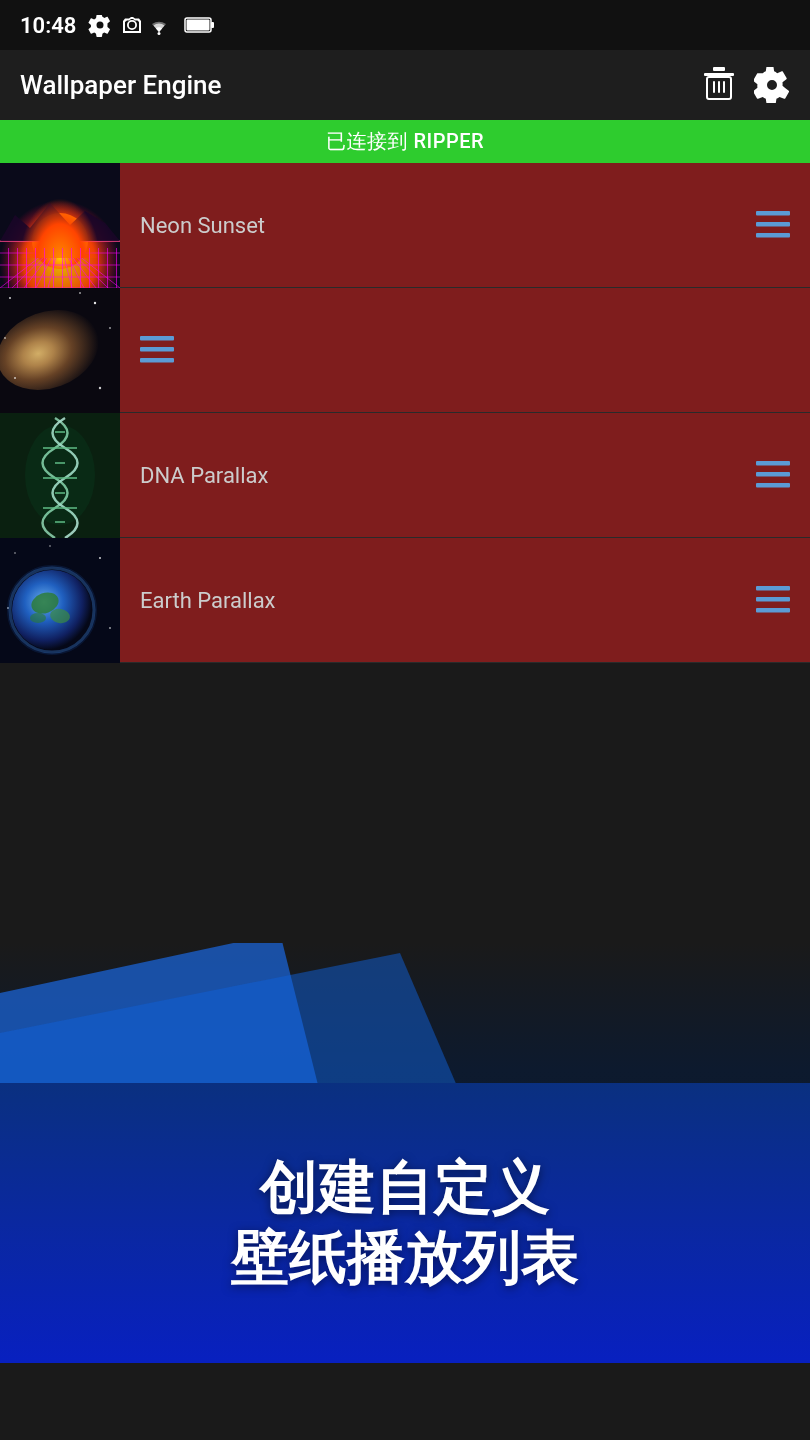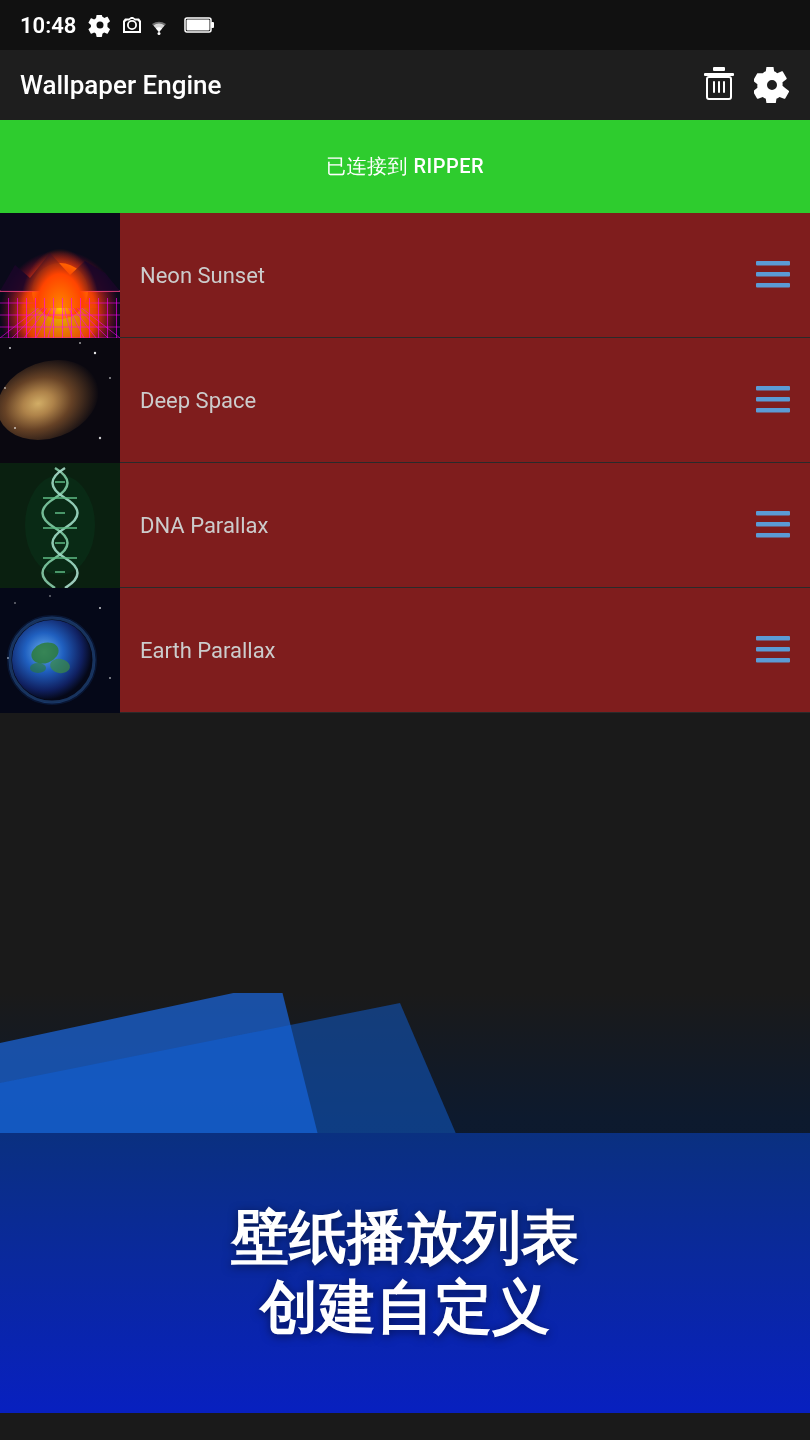--- a/index.html
+++ b/index.html
@@ -68,21 +68,21 @@
       color: #ffffff;
       display: flex;
       align-items: center;
       justify-content: center;
     }
 
     
     .connection-banner {
       background-color: #2ecc2e;
       text-align: center;
-      padding: 33px;
+      padding: 8px;
       font-size: 20px;
       font-weight: 500;
       color: #ffffff;
       letter-spacing: 0.5px;
     }
 
     
     .wallpaper-list {
       background-color: #1e1e1e;
     }
@@ -352,23 +352,20 @@
 
         <circle cx="10" cy="10" r="1" fill="white" opacity="0.8"></circle>
         <circle cx="95" cy="15" r="1.2" fill="white" opacity="0.9"></circle>
         <circle cx="110" cy="40" r="0.8" fill="white"></circle>
         <circle cx="15" cy="90" r="1" fill="white" opacity="0.7"></circle>
         <circle cx="100" cy="100" r="1.2" fill="white" opacity="0.8"></circle>
         <circle cx="5" cy="50" r="0.8" fill="white"></circle>
         <circle cx="80" cy="5" r="1" fill="white" opacity="0.6"></circle>
       </svg>
     </div>
-    <div class="wallpaper-info">
-      <span class="wallpaper-name">Deep Space</span>
-    </div>
     <button class="wallpaper-menu-btn">
       <svg width="34" height="28" viewBox="0 0 34 28" fill="#5b9bd5">
         <rect y="0" width="34" height="4.5" rx="1"></rect>
         <rect y="11" width="34" height="4.5" rx="1"></rect>
         <rect y="22" width="34" height="4.5" rx="1"></rect>
       </svg>
     </button>
   </div>
 
   <div class="wallpaper-item">
@@ -449,17 +446,17 @@
 
 <div class="promo-section">
 
   <svg width="810" height="160" viewBox="0 0 810 160" style="position:absolute;bottom:270px;left:0;" preserveAspectRatio="none">
     <polygon points="0,160 0,60 280,0 320,160" fill="#1a5ec8" opacity="0.8"></polygon>
     <polygon points="0,160 0,100 400,20 460,160" fill="#1060d8" opacity="0.5"></polygon>
   </svg>
 
   <div class="promo-banner-solid">
     <div class="promo-text">
+      <div class="promo-text-main">创建自定义</div>
       <div class="promo-text-main">壁纸播放列表</div>
-      <div class="promo-text-main">创建自定义</div>
     </div>
   </div>
 </div>
 
 </body></html>

